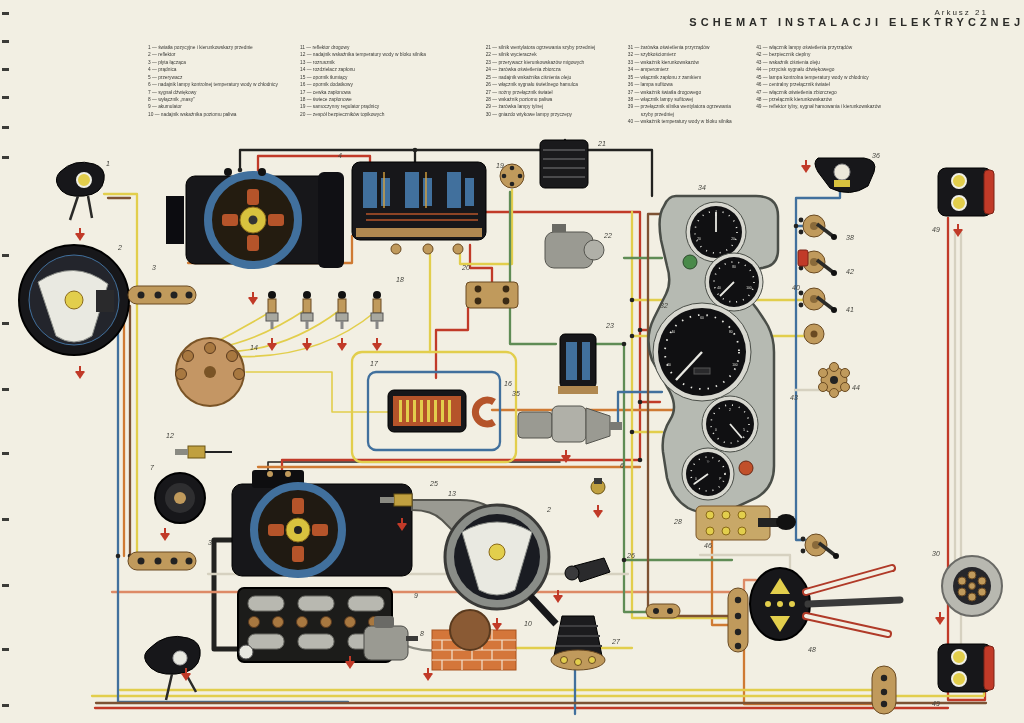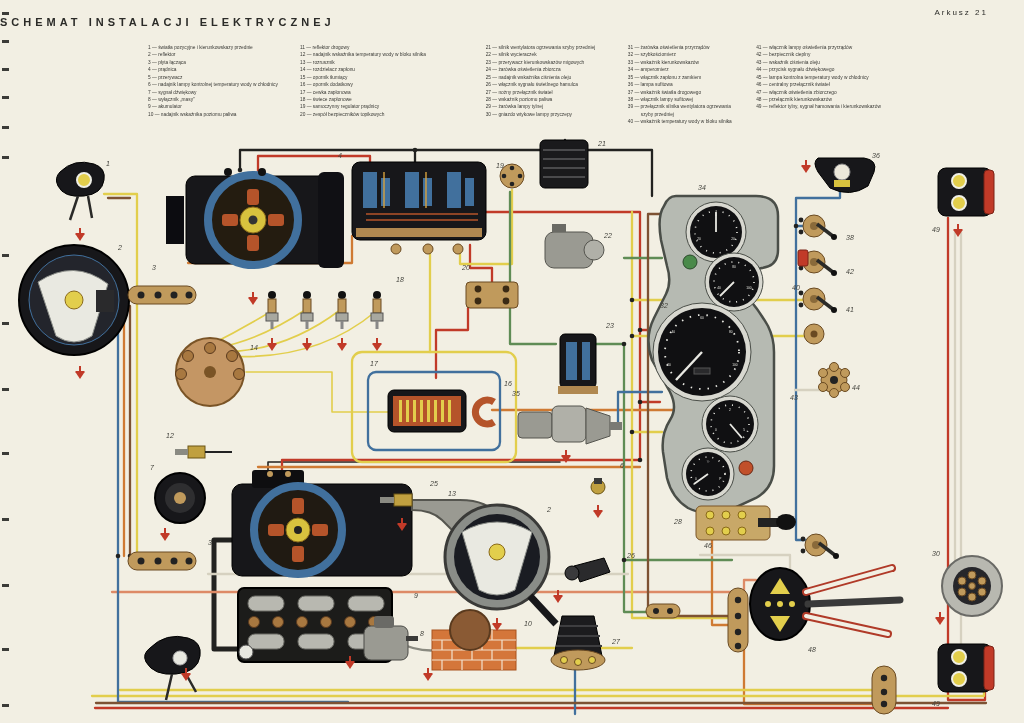--- a/index.html
+++ b/index.html
@@ -1,18 +1,18 @@
 <!DOCTYPE html>
 <html style="--bg: #f2efe3; --red: #c13a28; --salmon: #dd8a66; --orange: #cf7a33; --yellow: #e2ce4c; --green: #5f8c55; --blue: #41709d; --brown: #7d5233; --tan: #c09a5c; --blackw: #222220; --pale: #d6d1c0; --panel: #b6bab2;"><head>
 <meta charset="utf-8">
 <style>
   html,body{margin:0;padding:0;}
   body{width:1024px;height:723px;position:relative;overflow:hidden;
        font-family:"Liberation Sans",sans-serif;background:var(--bg,#f2efe3);color:#2b2b28;}
-  .title{position:absolute;top:16px;left:0;width:1024px;text-align:left;
+  .title{position:absolute;top:16px;left:0;width:1024px;text-align:right;
          font-size:11px;font-weight:bold;letter-spacing:4px;}
   .sheet{position:absolute;top:8px;right:36px;font-size:8px;letter-spacing:2px;}
   .legend{position:absolute;left:148px;top:44px;width:764px;display:flex;gap:12px;}
   .legend .col{font-size:4.8px;line-height:1.55;color:#3a3a36;}
   .c1{width:142px}.c2{width:176px}.c3{width:132px}.c4{width:118px}.c5{width:158px}
   .legend .it{padding-left:13px;text-indent:-13px;}
   svg{position:absolute;left:0;top:0;}
   .w{fill:none;stroke-linecap:round;stroke-linejoin:round;stroke-width:2.3px;}
   .wr{stroke:var(--red)} .wo{stroke:var(--orange)} .wy{stroke:var(--yellow)}
   .wg{stroke:var(--green)} .wb{stroke:var(--blue)} .wn{stroke:var(--brown)}

